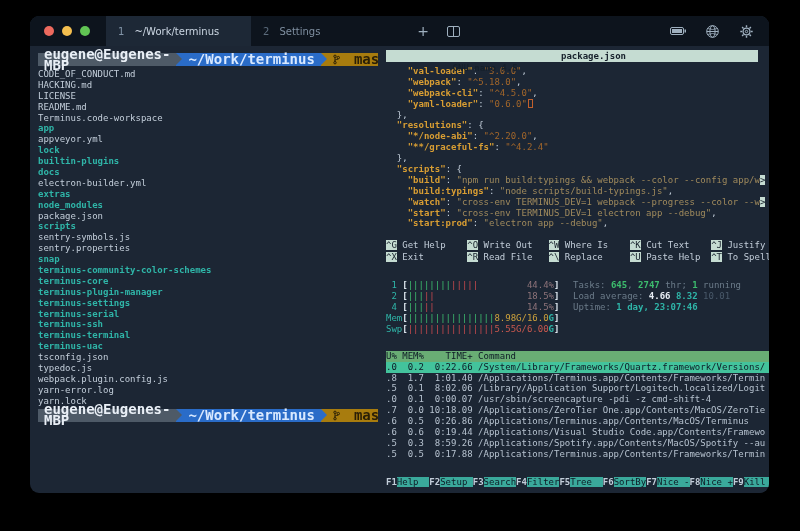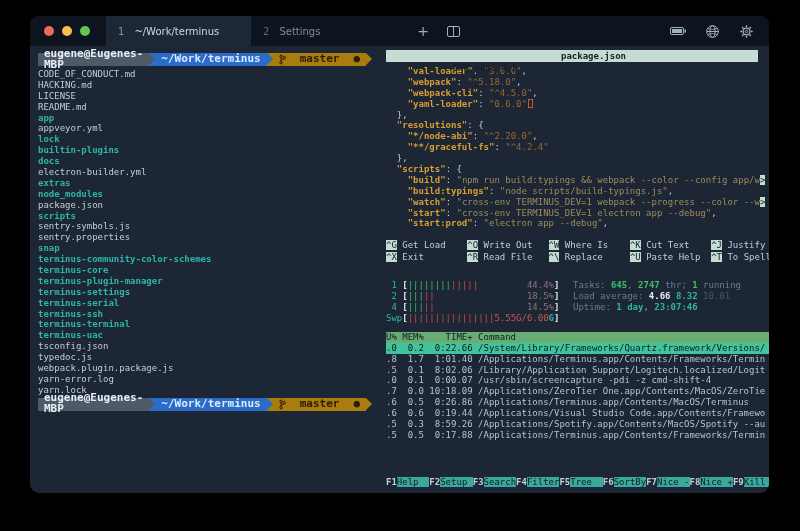--- a/index.html
+++ b/index.html
@@ -23,21 +23,21 @@
     color:#9fb0bf; font:14px "DejaVu Sans",sans-serif; }
   .spacer { flex:1; }
   .ticon { display:flex; align-items:center; justify-content:center; width:34px; }
   
   .content { flex:1; display:flex; font-size:9px; line-height:10.9px; color:var(--fg); overflow:hidden; }
   .pane-left { width:348px; flex:none; padding:5px 0 0 8px; overflow:hidden; }
   .pane-right { flex:1; padding:4px 0 5px 8px; display:flex; flex-direction:column; overflow:hidden; }
   .tline { white-space:pre; height:10.9px; line-height:10.9px; overflow:hidden; }
   .dir { color:var(--teal); font-weight:bold; }
   
-  .promptline { display:flex; align-items:center; height:13px; margin:2px 0 3px; font-size:11px; }
+  .promptline { display:flex; align-items:center; height:13px; margin:2px 0 3px; font-size:14px; }
   .pl { display:inline-flex; align-items:center; height:13px; padding:0 6px; font-weight:bold; }
   .pl.u { background:var(--prompt-user-bg); color:#e9eff6; }
   .pl.p { background:var(--prompt-path-bg); color:#d9e9ff; }
   .pl.g { background:var(--prompt-git-bg); color:#2a1f06; gap:14px; }
   .ar { position:relative; width:6px; height:13px; flex:none; }
   .ar::after { content:''; position:absolute; left:0; top:0;
     border-top:6.5px solid transparent; border-bottom:6.5px solid transparent; border-left:6px solid transparent; }
   .ar.u2p { background:var(--prompt-path-bg); } .ar.u2p::after { border-left-color:var(--prompt-user-bg); }
   .ar.p2g { background:var(--prompt-git-bg); } .ar.p2g::after { border-left-color:var(--prompt-path-bg); }
   .ar.g2n::after { border-left-color:var(--prompt-git-bg); }
@@ -58,21 +58,21 @@
   .htop { margin-top:17px; flex:1; display:flex; flex-direction:column; overflow:hidden; }
   .htop-top { display:flex; }
   #meters { width:187px; flex:none; }
   .sg-mlb { color:var(--teal); } .sg-br { color:#dfe8f0; font-weight:bold; }
   .sg-green { color:var(--green); } .sg-red { color:var(--red); }
   .sg-pct { color:#8d7379; } .sg-yellow { color:#cda23c; } .sg-redtxt { color:#c9584e; }
   .sg-tealb { color:var(--teal); font-weight:bold; }
   .sg-dim { color:var(--dim); } .sg-dim2 { color:#49596a; }
   .sg-gb { color:var(--green); font-weight:bold; } .sg-wb { color:#e8eef5; font-weight:bold; }
   .sg-tb { color:var(--teal); font-weight:bold; }
-  #ptable { margin-top:8px; }
+  #ptable { margin-top:16px; }
   .thead { background:var(--hdr-bg); color:#0e1b26; }
   .prow { color:#b6c2cf; } .prow.sel { background:var(--sel-bg); color:#0e1b26; }
   .fnbar { display:flex; margin-top:auto; height:12px; line-height:12px; white-space:pre; overflow:hidden; }
   .fn-key { color:var(--fg);font-weight:bold; } .fn-label { background:var(--fn-bg); color:#0e1b26; }
   svg { display:block; }
 </style>
 </head>
 <body>
 
 <div class="window">
@@ -150,20 +150,21 @@
             <span>●</span>
           </span>
           <span class="ar g2n"></span>
           <span class="cmd">ls</span>
       </div>
       <div id="file-list">
           <div class="tline">CODE_OF_CONDUCT.md</div>
           <div class="tline">HACKING.md</div>
           <div class="tline">LICENSE</div>
           <div class="tline">README.md</div>
+          <div class="tline">Terminus.code-workspace</div>
           <div class="tline dir">app</div>
           <div class="tline">appveyor.yml</div>
           <div class="tline dir">lock</div>
           <div class="tline dir">builtin-plugins</div>
           <div class="tline dir">docs</div>
           <div class="tline">electron-builder.yml</div>
           <div class="tline dir">extras</div>
           <div class="tline dir">node_modules</div>
           <div class="tline">package.json</div>
           <div class="tline dir">scripts</div>
@@ -173,21 +174,21 @@
           <div class="tline dir">terminus-community-color-schemes</div>
           <div class="tline dir">terminus-core</div>
           <div class="tline dir">terminus-plugin-manager</div>
           <div class="tline dir">terminus-settings</div>
           <div class="tline dir">terminus-serial</div>
           <div class="tline dir">terminus-ssh</div>
           <div class="tline dir">terminus-terminal</div>
           <div class="tline dir">terminus-uac</div>
           <div class="tline">tsconfig.json</div>
           <div class="tline">typedoc.js</div>
-          <div class="tline">webpack.plugin.package.js</div>
+          <div class="tline">webpack.plugin.config.js</div>
           <div class="tline">yarn-error.log</div>
           <div class="tline">yarn.lock</div>
         </div>
       <div class="promptline">
         <span class="pl u">eugene@Eugenes-MBP</span>
           <span class="ar u2p"></span>
           <span class="pl p">~/Work/terminus</span>
           <span class="ar p2g"></span>
           <span class="pl g">
             <svg width="7" height="11" viewBox="0 0 7 11">
@@ -221,31 +222,32 @@
             <div class="tline"><span class="sg-p">    </span><span class="sg-k">"**/graceful-fs"</span><span class="sg-p">: </span><span class="sg-v">"^4.2.4"</span></div>
             <div class="tline"><span class="sg-p">  },</span></div>
             <div class="tline"><span class="sg-p">  </span><span class="sg-k">"scripts"</span><span class="sg-p">: {</span></div>
             <div class="tline"><span class="sg-p">    </span><span class="sg-k">"build"</span><span class="sg-p">: </span><span class="sg-v2">"npm run build:typings &amp;&amp; webpack --color --config app/w</span><span class="sg-inv">&gt;</span></div>
             <div class="tline"><span class="sg-p">    </span><span class="sg-k">"build:typings"</span><span class="sg-p">: </span><span class="sg-v2">"node scripts/build-typings.js"</span><span class="sg-p">,</span></div>
             <div class="tline"><span class="sg-p">    </span><span class="sg-k">"watch"</span><span class="sg-p">: </span><span class="sg-v2">"cross-env TERMINUS_DEV=1 webpack --progress --color --w</span><span class="sg-inv">&gt;</span></div>
             <div class="tline"><span class="sg-p">    </span><span class="sg-k">"start"</span><span class="sg-p">: </span><span class="sg-v2">"cross-env TERMINUS_DEV=1 electron app --debug"</span><span class="sg-p">,</span></div>
             <div class="tline"><span class="sg-p">    </span><span class="sg-k">"start:prod"</span><span class="sg-p">: </span><span class="sg-v2">"electron app --debug"</span><span class="sg-p">,</span></div>
           </div>
         <div id="nano-shortcuts">
-            <div class="tline"><span class="sg-inv">^G</span><span class="sg-p"> Get Load    </span><span class="sg-inv">^O</span><span class="sg-p"> Write Out   </span><span class="sg-inv">^W</span><span class="sg-p"> Where Is    </span><span class="sg-inv">^K</span><span class="sg-p"> Cut Text    </span><span class="sg-inv">^J</span><span class="sg-p"> Justify     </span></div>
+            <div class="tline"><span class="sg-inv">^G</span><span class="sg-p"> Get Help    </span><span class="sg-inv">^O</span><span class="sg-p"> Write Out   </span><span class="sg-inv">^W</span><span class="sg-p"> Where Is    </span><span class="sg-inv">^K</span><span class="sg-p"> Cut Text    </span><span class="sg-inv">^J</span><span class="sg-p"> Justify     </span></div>
             <div class="tline"><span class="sg-inv">^X</span><span class="sg-p"> Exit        </span><span class="sg-inv">^R</span><span class="sg-p"> Read File   </span><span class="sg-inv">^\</span><span class="sg-p"> Replace     </span><span class="sg-inv">^U</span><span class="sg-p"> Paste Help  </span><span class="sg-inv">^T</span><span class="sg-p"> To Spell    </span></div>
           </div>
       </div>
 
       <div class="htop">
         <div class="htop-top">
           <div id="meters">
               <div class="tline"><span class="sg-mlb"> 1 </span><span class="sg-br">[</span><span class="sg-green">||||||||</span><span class="sg-red">|||||</span><span>         </span><span class="sg-pct">44.4%</span><span class="sg-br">]</span></div>
               <div class="tline"><span class="sg-mlb"> 2 </span><span class="sg-br">[</span><span class="sg-green">|||</span><span class="sg-red">||</span><span>                 </span><span class="sg-pct">18.5%</span><span class="sg-br">]</span></div>
               <div class="tline"><span class="sg-mlb"> 4 </span><span class="sg-br">[</span><span class="sg-green">|||</span><span class="sg-red">||</span><span>                 </span><span class="sg-pct">14.5%</span><span class="sg-br">]</span></div>
+              <div class="tline"><span class="sg-mlb">Mem</span><span class="sg-br">[</span><span class="sg-green">||||||||||||||||</span><span></span><span class="sg-yellow">8.98G/16.0</span><span class="sg-tealb">G</span><span class="sg-br">]</span></div>
               <div class="tline"><span class="sg-mlb">Swp</span><span class="sg-br">[</span><span class="sg-red">||||||||||||||||</span><span></span><span class="sg-redtxt">5.55G/6.00</span><span class="sg-tealb">G</span><span class="sg-br">]</span></div>
             </div>
           <div id="stats">
               <div class="tline"><span class="sg-dim">Tasks: </span><span class="sg-gb">645</span><span class="sg-dim">, </span><span class="sg-gb">2747</span><span class="sg-dim"> thr; </span><span class="sg-gb">1</span><span class="sg-dim"> running</span></div>
               <div class="tline"><span class="sg-dim">Load average: </span><span class="sg-wb">4.66 </span><span class="sg-tb">8.32 </span><span class="sg-dim2">10.01</span></div>
               <div class="tline"><span class="sg-dim">Uptime: </span><span class="sg-tb">1 day, 23:07:46</span></div>
             </div>
         </div>
         <div id="ptable">
             <div class="tline thead">U% MEM%    TIME+ Command</div>

